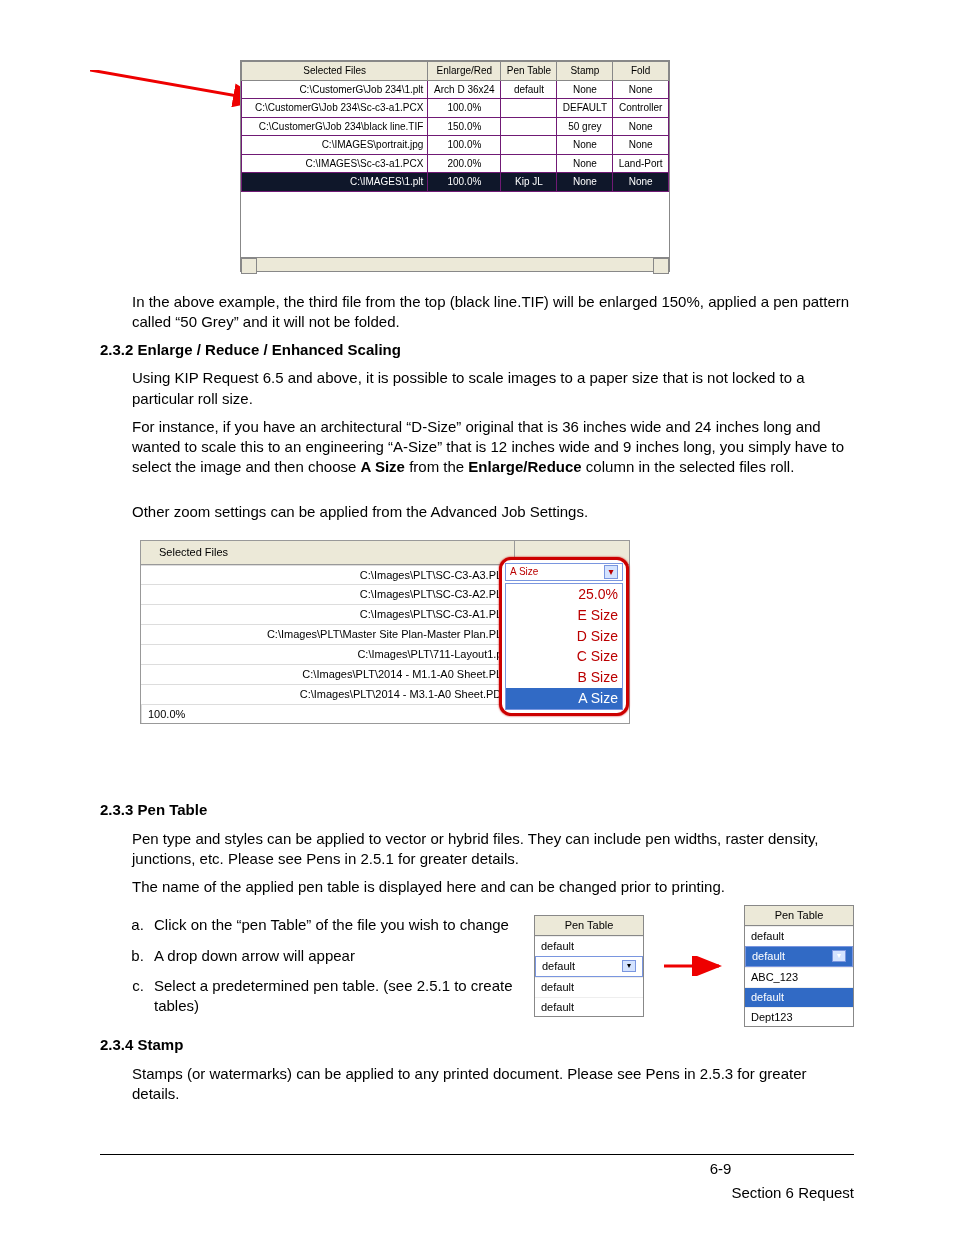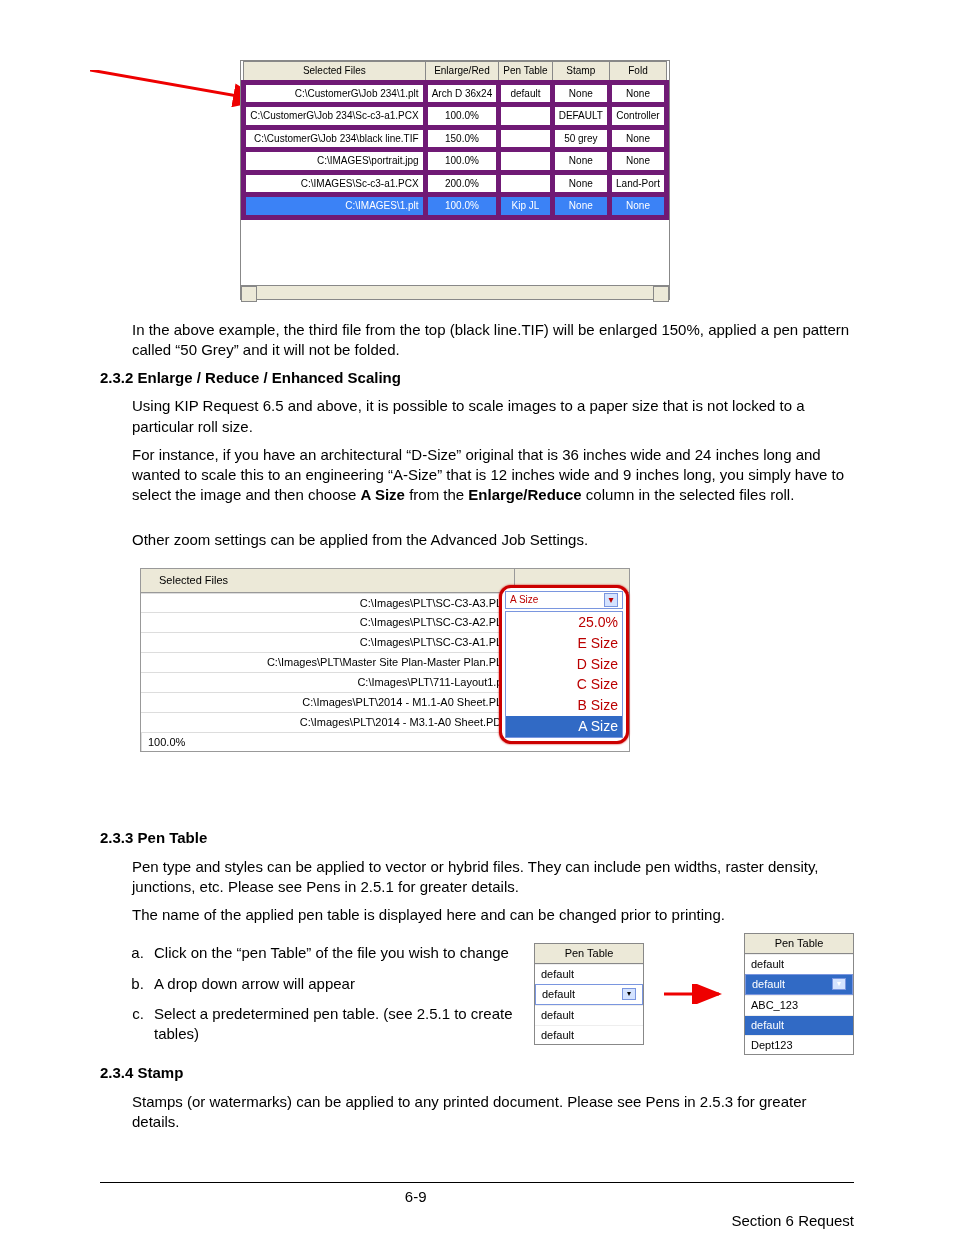--- a/index.html
+++ b/index.html
@@ -28,27 +28,27 @@
 }
 .fig1 table { width: 100%; border-collapse: collapse; }
 .fig1 th {
   background: #ece9d8;
   border: 1px solid #888;
   padding: 2px 4px;
   font-weight: normal;
   text-align: center;
 }
 .fig1 td {
-  border: 5px solid #701a75;
+  border: 1px solid #701a75;
   padding: 2px 4px;
   white-space: nowrap;
   text-align: center;
 }
 .fig1 td:first-child { text-align: right; }
-.fig1 .sel td { background: #3b82f6; color: #fff; }
+.fig1 .sel td { background: #0f172a; color: #fff; }
 .fig1 .blank { height: 65px; }
 .fig1 .scrollx { height: 14px; background: #ece9d8; border-top: 1px solid #888; position: relative; }
 .fig1 .scrollx::before, .fig1 .scrollx::after {
   content: ""; position: absolute; top: 0; width: 14px; height: 14px; border: 1px solid #888; background: #ece9d8;
 }
 .fig1 .scrollx::before { left: 0; }
 .fig1 .scrollx::after { right: 0; }
 .arrow1 {
   position: absolute;
   left: -150px;
@@ -110,21 +110,21 @@
 .arrow2 { width:60px; height:20px; }
 ol.lcalpha { list-style: lower-alpha; margin-left:48px; }
 ol.lcalpha li { margin:10px 0; padding-left:6px;}
 .footer {
   margin-top: 50px;
   border-top: 1px solid #000;
   padding-top: 4px;
   display:flex;
   font-size:15px;
 }
-.footer .f1 { flex:1; text-align:center; }
+.footer .f1 { flex:1; text-align:right; }
 .footer .f2 { text-align:right;margin-top:24px; }
 </style>
 </head>
 <body>
 
 <div class="page">
 
   <div class="fig1-wrap">
     <svg class="arrow1" viewBox="0 0 180 40">
       <defs>

